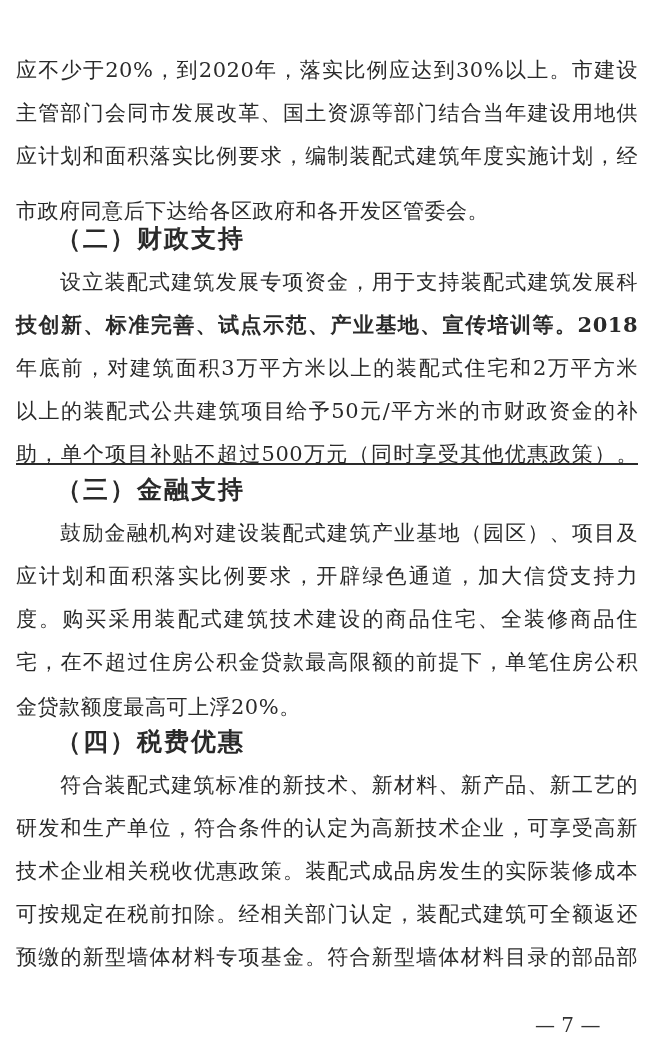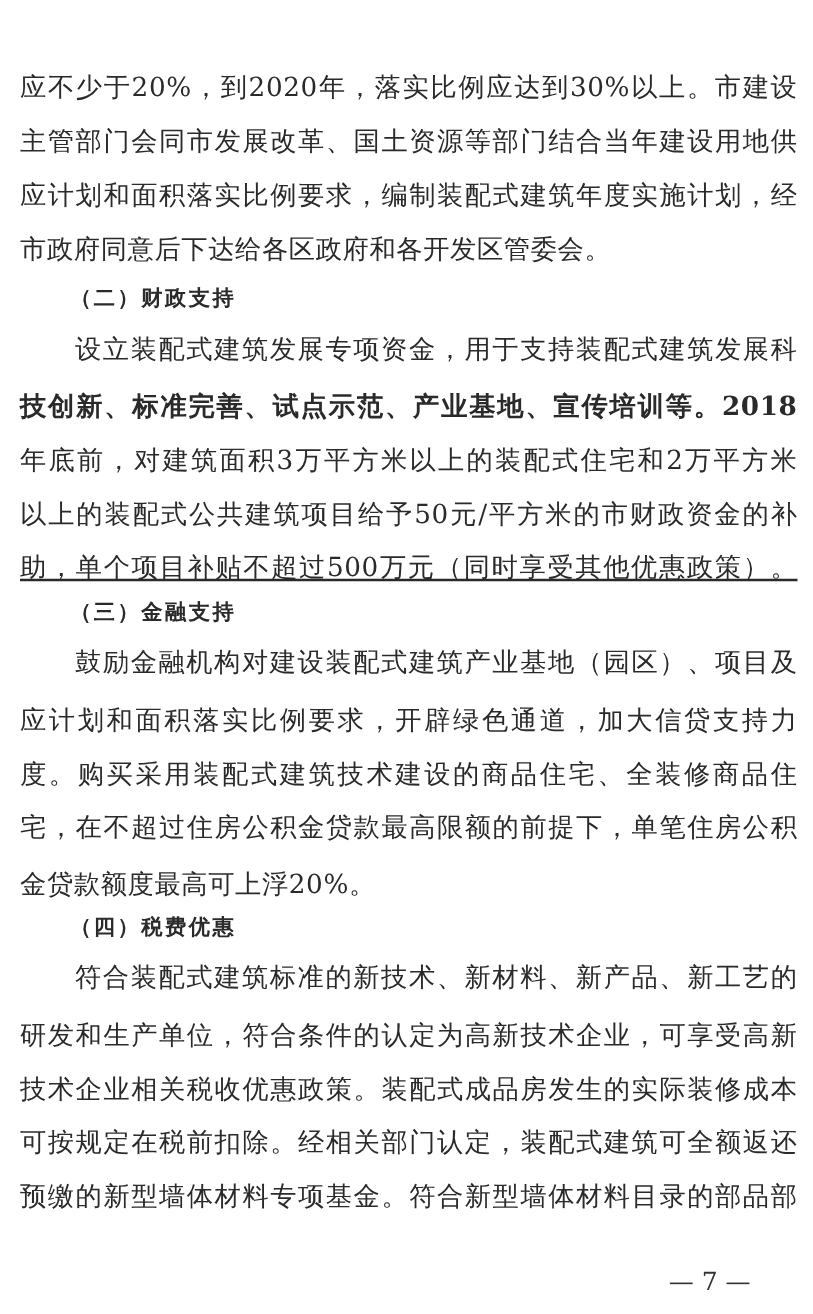--- a/index.html
+++ b/index.html
@@ -1,33 +1,33 @@
 <!DOCTYPE html>
 <html><head>
 <meta charset="utf-8">
 <style>
   html, body { margin:0; padding:0; background:#ffffff; }
   body { width:650px; height:1051px; position:relative; overflow:hidden;
          font-family:"DejaVu Serif","Liberation Serif",serif; color:#2a2a2a; }
   .line { position:absolute; left:16px; width:622px; font-size:21px; line-height:28px;
           white-space:nowrap; text-align:justify; text-align-last:justify; letter-spacing:0.5px; }
   .line.last { text-align-last:left; }
-  .ind { left:60px; width:578px;font-family:Liberation Mono, monospace; }
-  .heading { position:absolute; left:56px; font-size:17px; line-height:28px; white-space:nowrap;
+  .ind { left:60px; width:578px; }
+  .heading { position:absolute; left:56px; font-size:25px; line-height:28px; white-space:nowrap;
              font-family:"DejaVu Sans","Liberation Sans",sans-serif; font-weight:bold; color:#2a2a2a; letter-spacing:2px; }
   .pagenum { position:absolute; left:535px; top:1013px; font-size:20px; line-height:24px; white-space:nowrap; color:#333; }
 </style>
 </head>
 <body>
 
 <div>
   <div class="line" style="top:56px;">应不少于20%，到2020年，落实比例应达到30%以上。市建设</div>
   <div class="line" style="top:99px;">主管部门会同市发展改革、国土资源等部门结合当年建设用地供</div>
   <div class="line" style="top:142px;">应计划和面积落实比例要求，编制装配式建筑年度实施计划，经</div>
-  <div class="line last" style="top:185px;">市政府同意后下达给各区政府和各开发区管委会。</div>
+  <div class="line last" style="top:197px;">市政府同意后下达给各区政府和各开发区管委会。</div>
 
   <div class="heading" style="top:225px;">（二）财政支持</div>
   <div class="line ind" style="top:268px;">设立装配式建筑发展专项资金，用于支持装配式建筑发展科</div>
   <div class="line" style="top:311px;font-weight:bold;">技创新、标准完善、试点示范、产业基地、宣传培训等。2018</div>
   <div class="line" style="top:354px;">年底前，对建筑面积3万平方米以上的装配式住宅和2万平方米</div>
   <div class="line" style="top:397px;">以上的装配式公共建筑项目给予50元/平方米的市财政资金的补</div>
   <div class="line" style="top:440px;text-decoration:underline;">助，单个项目补贴不超过500万元（同时享受其他优惠政策）。</div>
 
   <div class="heading" style="top:476px;">（三）金融支持</div>
   <div class="line ind" style="top:519px;">鼓励金融机构对建设装配式建筑产业基地（园区）、项目及</div>

